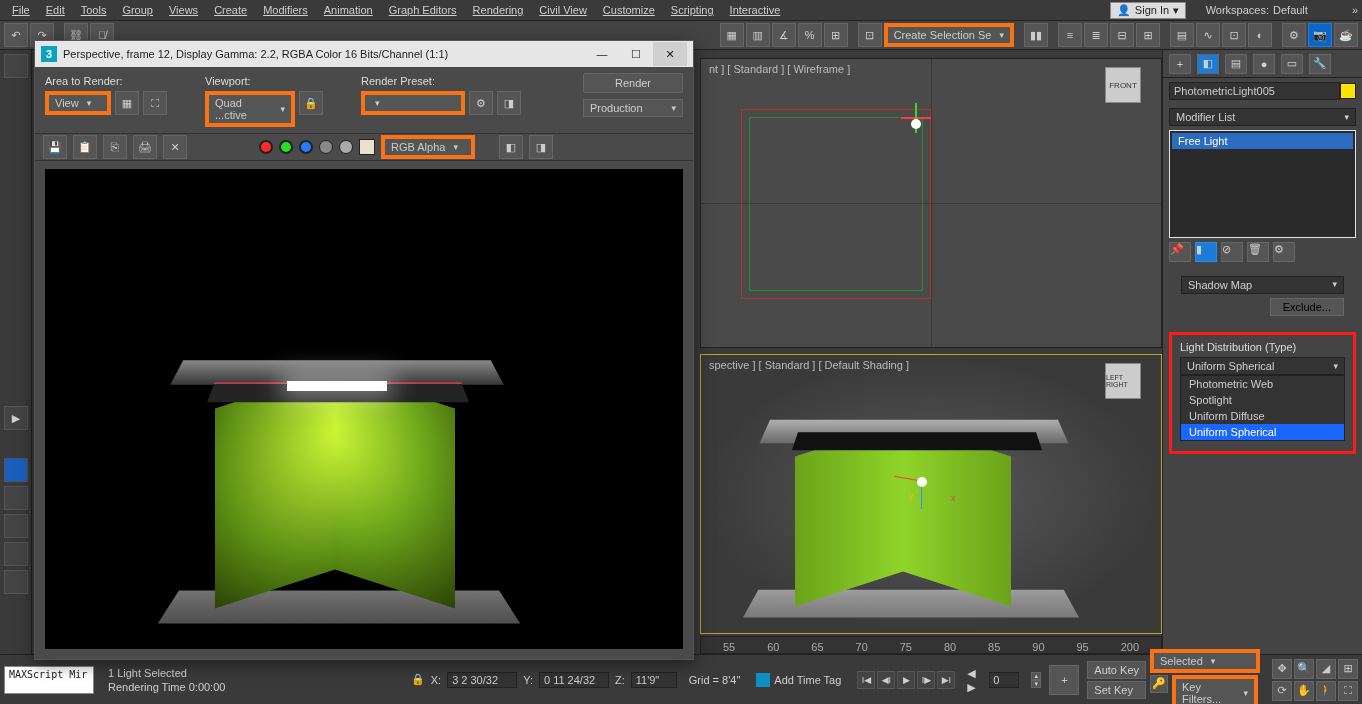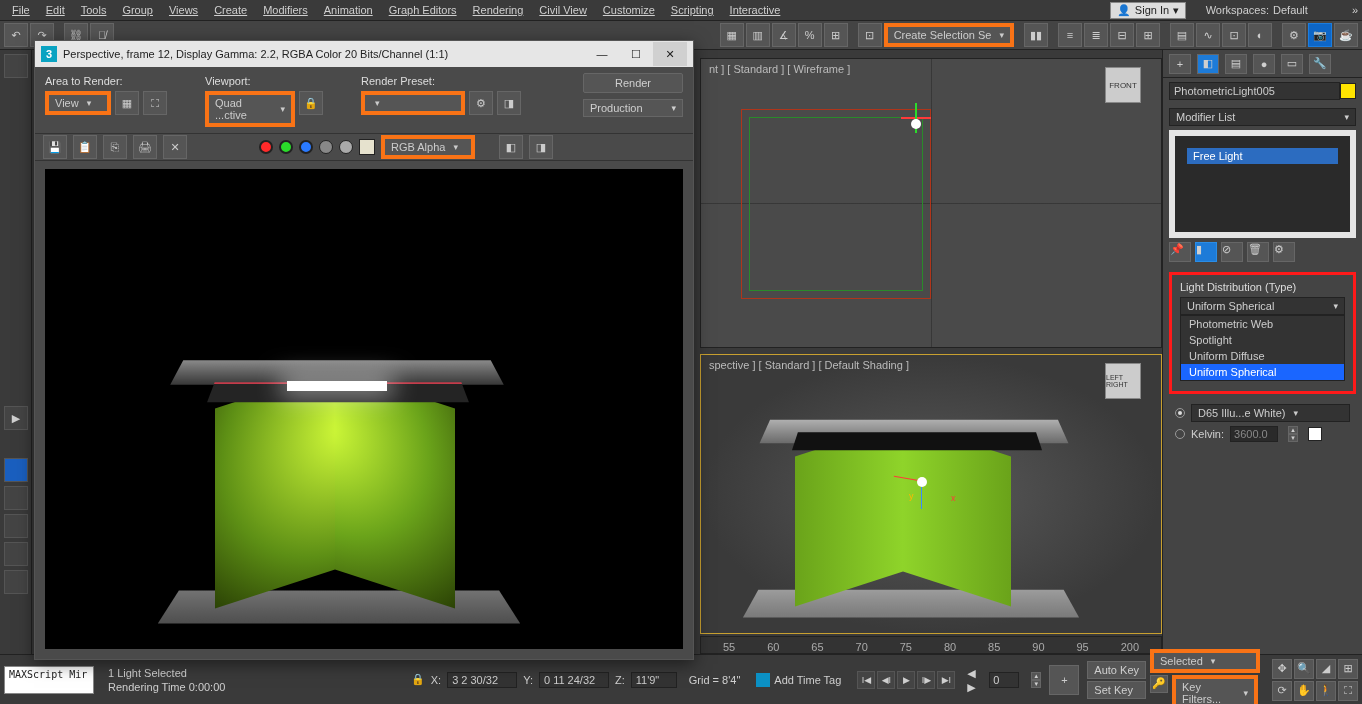--- a/index.html
+++ b/index.html
@@ -53,21 +53,21 @@
 .cbox-ceilInner { position:absolute; left:16px; top:36px; width:254px; height:34px; background:linear-gradient(#1a1a1a,#926 0); background:#242424; transform:perspective(460px) rotateX(54deg); border-top:3px solid #c43b4a; }
 .cbox-ceilLight { position:absolute; left:92px; top:42px; width:100px; height:10px; background:#fff; box-shadow:0 0 24px 6px rgba(255,255,255,0.5); }
 
 .cmd-panel { position:absolute; top:50px; right:0; bottom:50px; width:200px; background:#444; border-left:1px solid #222; display:flex; flex-direction:column; }
 .cmd-tabs { height:28px; display:flex; align-items:center; gap:6px; padding:4px 6px; border-bottom:1px solid #222; }
 .cmd-tab { width:22px; height:20px; background:#555; border:1px solid #666; display:flex; align-items:center; justify-content:center; }
 .obj-name { display:flex; align-items:center; padding:4px 6px; gap:0;justify-content:flex-end; }
 .obj-name input { flex:1; background:#333; border:1px solid #222; color:#ccc; padding:2px 4px; }
 .color-swatch { width:16px; height:16px; background:#ffe400; border:1px solid #222; }
 .modlist { background:#333; border:1px solid #222; margin:4px 6px; padding:2px 6px; display:flex; justify-content:space-between; align-items:center; }
-.mod-stack { background:#2a2a2a; border:6px solid #e5e5e5; margin:0 6px; height:108px; padding:12px; }
+.mod-stack { background:#2a2a2a; border:1px solid #e5e5e5; margin:0 6px; height:108px; padding:2px; }
 .mod-item { background:#2c6cc0; color:#fff; padding:2px 6px; }
 .mod-footer { display:flex; gap:4px; padding:4px 6px; align-items:center; }
 .mod-footer .btn { width:22px; height:20px; background:#555; border:1px solid #666; }
 .mod-footer .btn.active { background:#1d7bd8; border-color:#2a8de6; }
 .param-group { margin:6px; border:1px solid #555; padding:6px 8px 10px 8px; position:relative; }
 .param-group.highlight { border:3px solid #ff1a1a; }
 .shadowmap { background:#333; border:1px solid #222; padding:2px 6px; margin:2px 0; display:flex; justify-content:space-between; }
 .exclude-btn { background:#555; border:1px solid #666; padding:2px 12px; margin-left:auto; display:block; }
 .dist-label { color:#ddd; margin-bottom:4px; display:block; }
 .dist-sel { background:#333; border:1px solid #222; padding:2px 6px; display:flex; justify-content:space-between; align-items:center; }
@@ -224,21 +224,21 @@
   <span>80</span>
   <span>85</span>
   <span>90</span>
   <span>95</span>
   <span>200</span>
 </div>
 
 <div class="render-window">
   <div class="rw-titlebar">
     <div class="ricon">3</div>
-    <span>Perspective, frame 12, Display Gamma: 2.2, RGBA Color 20 Bits/Channel (1:1)</span>
+    <span>Perspective, frame 12, Display Gamma: 2.2, RGBA Color 16 Bits/Channel (1:1)</span>
     <div class="rw-winbtns">
       <div>—</div>
       <div>☐</div>
       <div class="close">✕</div>
     </div>
   </div>
   <div class="rw-head">
     <div class="col">
       <label>Area to Render:</label>
       <div style="display:flex;gap:4px;">
@@ -323,52 +323,40 @@
     <div class="mod-item">Free Light</div>
   </div>
   <div class="mod-footer">
     <div class="btn">📌</div>
     <div class="btn active">▮</div>
     <div class="btn">⊘</div>
     <div class="btn">🗑</div>
     <div class="btn">⚙</div>
   </div>
 
+  <div style="padding:4px 6px;">
+    <div class="shadowmap chev" style="margin:6px 12px 4px 12px;">
+        <span>Shadow Map</span>
+      </div>
+    <button class="exclude-btn" style="margin:2px 12px 6px auto;">Exclude...</button>
+  </div>
 
   <div class="param-group highlight">
     <span class="dist-label">Light Distribution (Type)</span>
     <div class="dist-sel chev">
         <span>Uniform Spherical</span>
       </div>
     <div class="dist-drop">
       <div class="dist-opt">Photometric Web</div>
       <div class="dist-opt">Spotlight</div>
       <div class="dist-opt">Uniform Diffuse</div>
       <div class="dist-opt hover">Uniform Spherical</div>
     </div>
   </div>
 
-  <div style="padding:0 12px;">
-    <div class="radio-row">
-      <div class="radio checked"></div>
-      <div class="dropdown chev" style="flex:1;background:#333;border:1px solid #222;">
-          <span>D65 Illu...e White)</span>
-        </div>
-    </div>
-    <div class="radio-row">
-      <div class="radio"></div>
-      <span>Kelvin:</span>
-      <input class="kelvin-input" disabled="" value="3600.0" style="">
-      <div class="spinner-pair">
-          <div>▴</div>
-          <div>▾</div>
-        </div>
-      <div style="width:14px;height:14px;background:#fff;border:1px solid #222;margin-left:4px;"></div>
-    </div>
-  </div>
 </div>
 
 <div class="bottom-bar">
   <div class="maxscript">MAXScript Mir</div>
   <div class="status-line">
     <span>1 Light Selected</span>
     <span>Rendering Time  0:00:00</span>
   </div>
   <div style="flex:1"></div>
   <div class="xyz">

